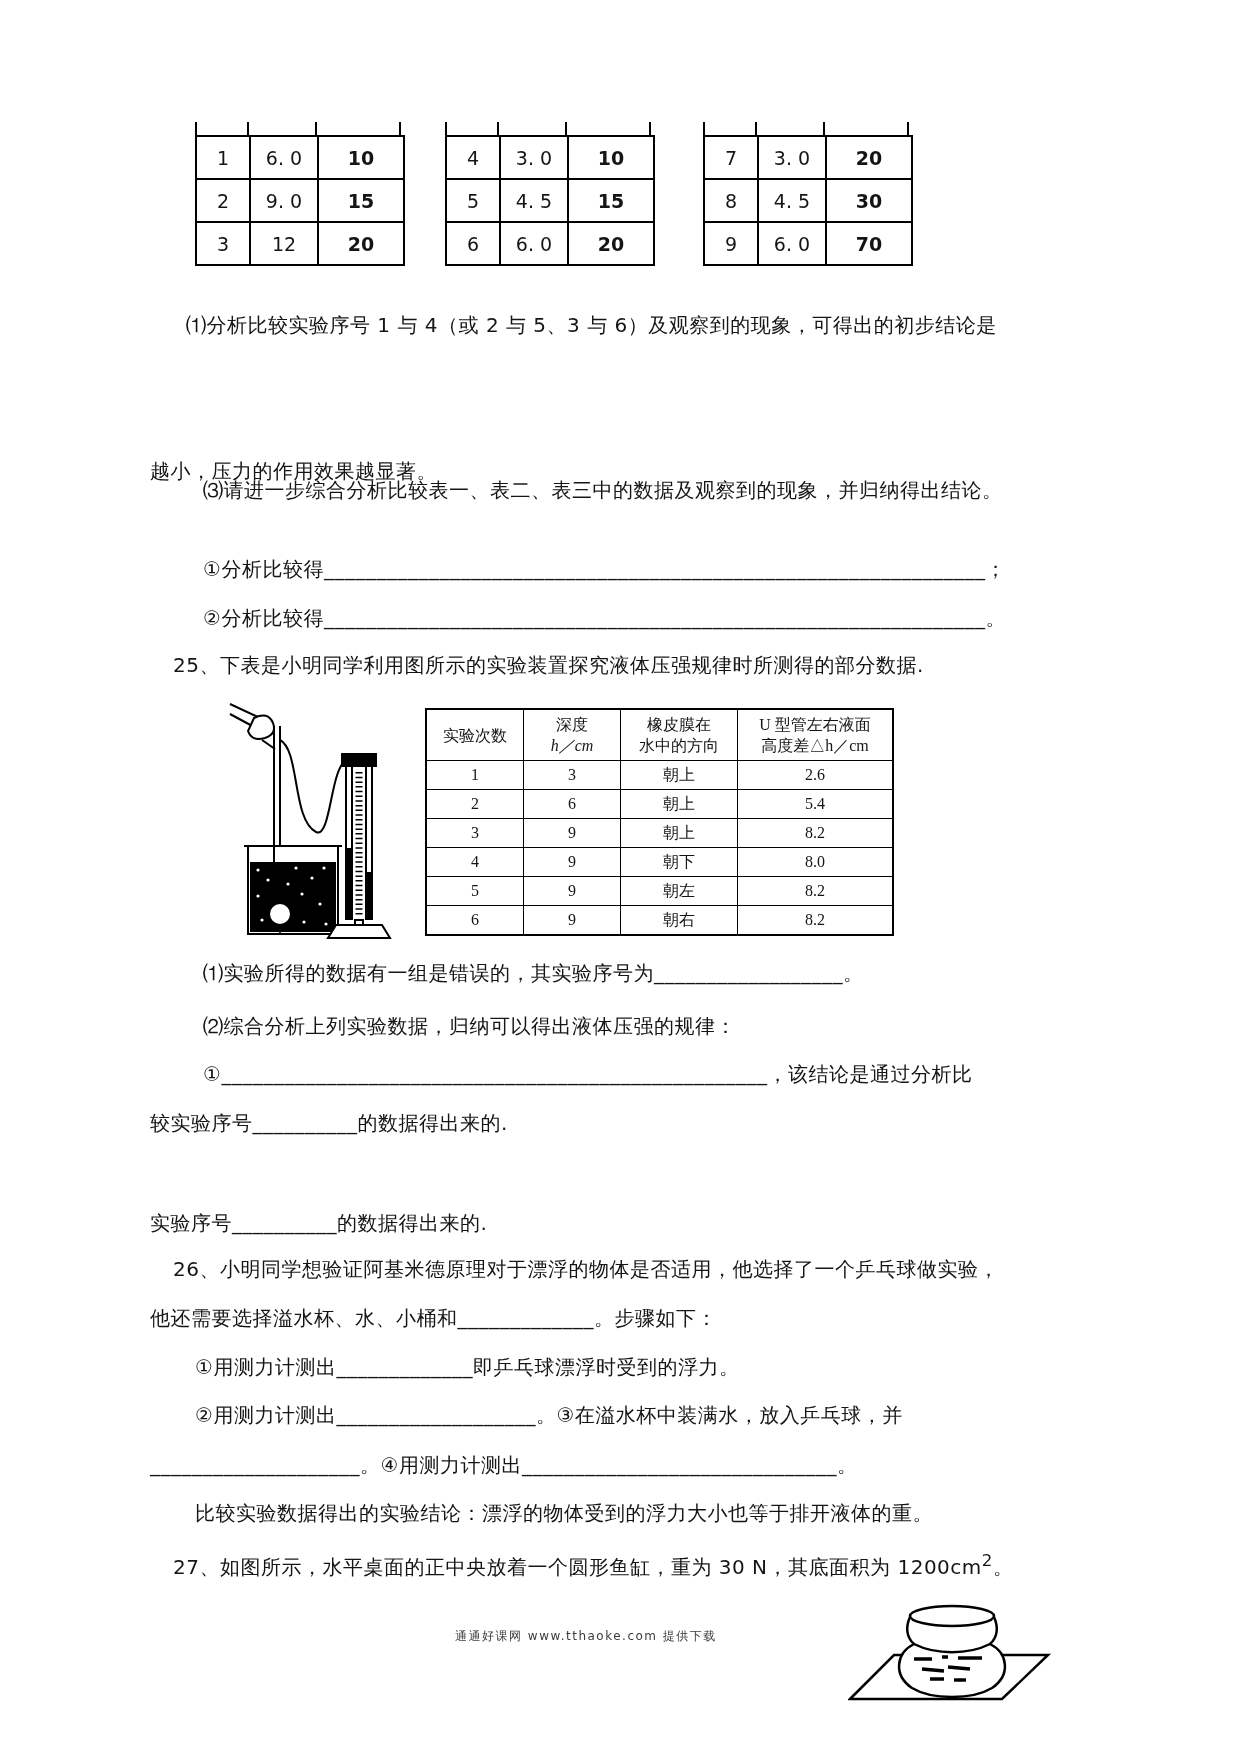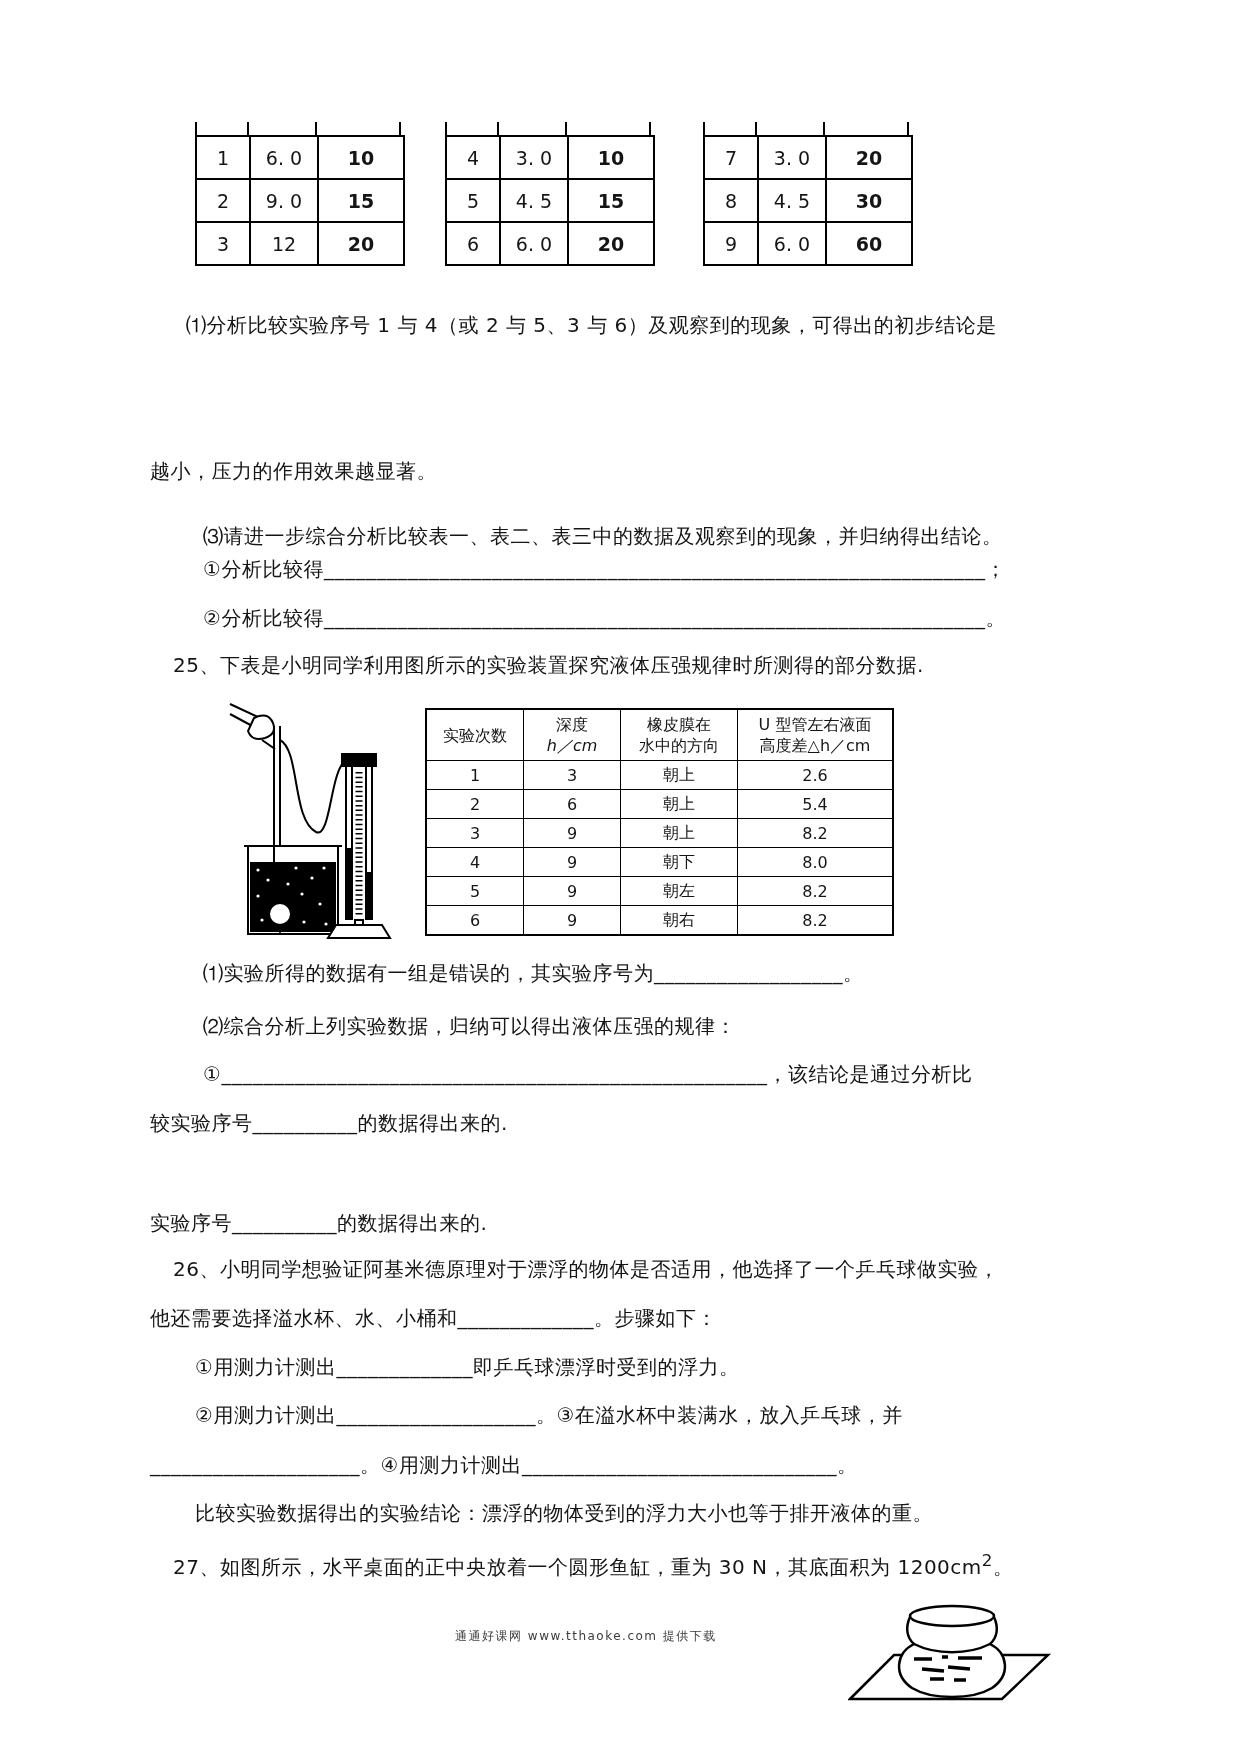--- a/index.html
+++ b/index.html
@@ -16,21 +16,21 @@
   .stub { position:absolute; top:-13px; width:2px; height:13px; background:#000; }
   table.frag { border-collapse:collapse; }
   table.frag td {
     border:2px solid #000; padding:0; text-align:center;
     font-size:19px; width:66px; height:41px;
   }
   table.frag td.c1 { width:52px; }
   table.frag td.c3 { width:84px;font-weight:bold; }
 
   
-  .q25t { position:absolute; left:425px; top:708px; }
+  .q25t { position:absolute; left:425px; top:708px;font-family:Liberation Serif, serif; }
   table.meas { border-collapse:collapse; border:2px solid #000; }
   table.meas td {
     border:1px solid #000; padding:0 2px; text-align:center;
     font-size:16px; height:28px;
   }
   table.meas td.hc { height:50px; font-size:16px; line-height:21px; }
   table.meas .w1 { width:92px; } table.meas .w2 { width:92px; }
   table.meas .w3 { width:112px; } table.meas .w4 { width:150px; }
   .it { font-style:italic; }
 
@@ -111,29 +111,29 @@
         <td class="c3">20</td>
       </tr>
       <tr>
         <td class="c1">8</td>
         <td>4. 5</td>
         <td class="c3">30</td>
       </tr>
       <tr>
         <td class="c1">9</td>
         <td>6. 0</td>
-        <td class="c3">60</td>
+        <td class="c3">70</td>
       </tr>
     </tbody>
       </table>
   </div>
 
   <div class="line" style="top:312px;left:186px">⑴分析比较实验序号 1 与 4（或 2 与 5、3 与 6）及观察到的现象，可得出的初步结论是</div>
   <div class="line" style="top:458px;left:150px">越小，压力的作用效果越显著。</div>
-  <div class="line" style="top:523px;left:203px">⑶请进一步综合分析比较表一、表二、表三中的数据及观察到的现象，并归纳得出结论。</div>
+  <div class="line" style="top:477px;left:203px">⑶请进一步综合分析比较表一、表二、表三中的数据及观察到的现象，并归纳得出结论。</div>
   <div class="line" style="top:556px;left:203px">①分析比较得_______________________________________________________________；</div>
   <div class="line" style="top:605px;left:203px">②分析比较得_______________________________________________________________。</div>
 
   <div class="line" style="top:652px;left:173px">25、下表是小明同学利用图所示的实验装置探究液体压强规律时所测得的部分数据.</div>
 
   <div class="figure" style="left:228px;top:698px">
     <svg width="165" height="242" viewBox="0 0 165 242">
       <g stroke="#000" stroke-width="2" fill="none">
 
         <path d="M2 6 L32 20"></path>

